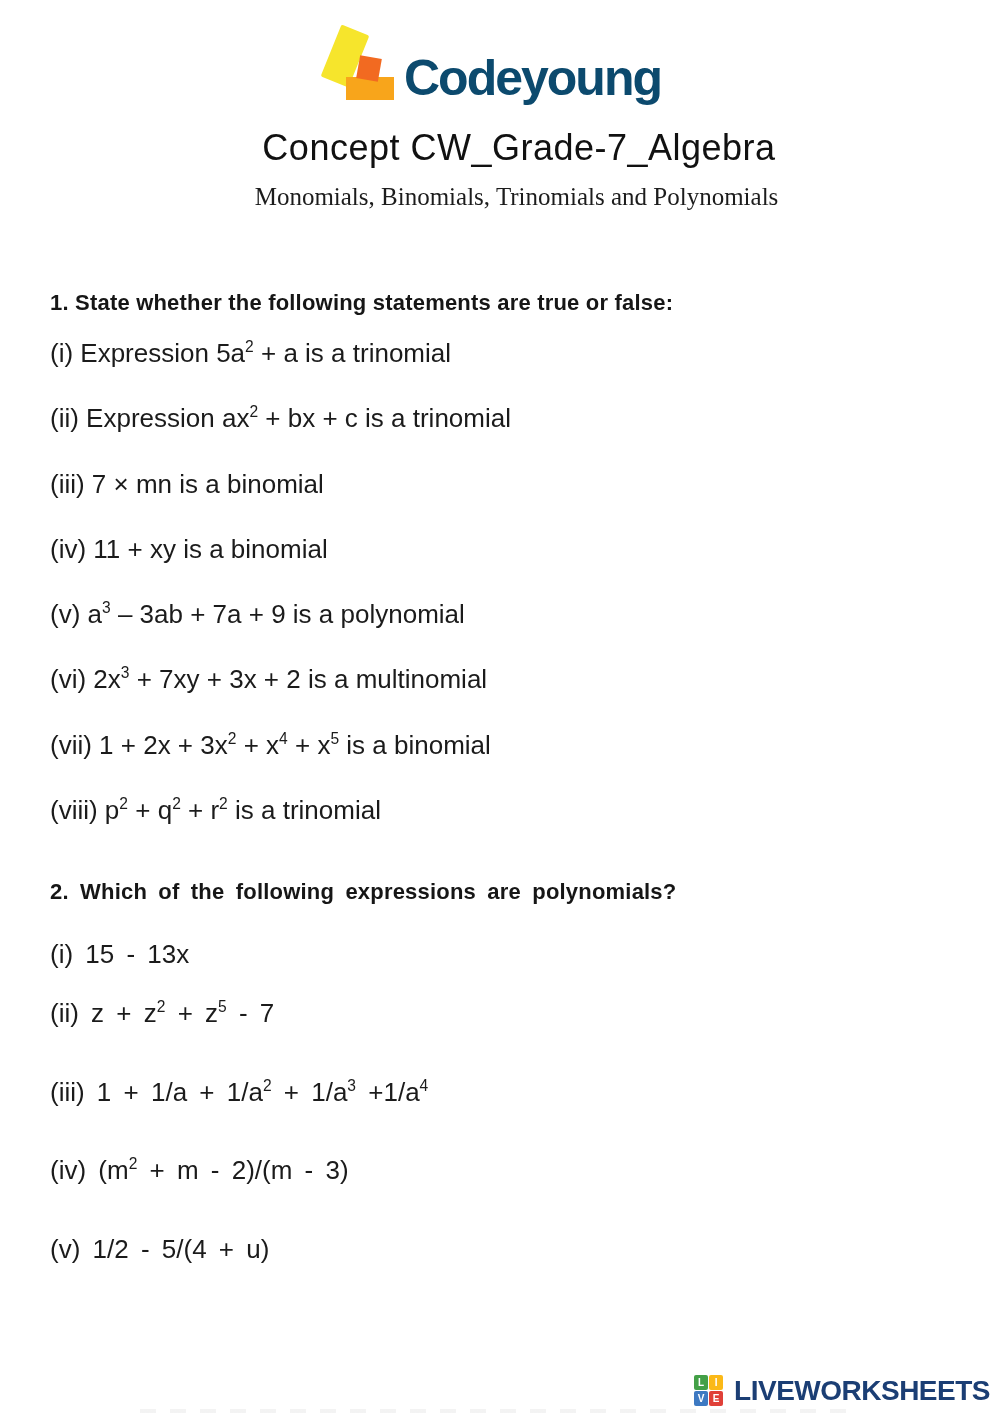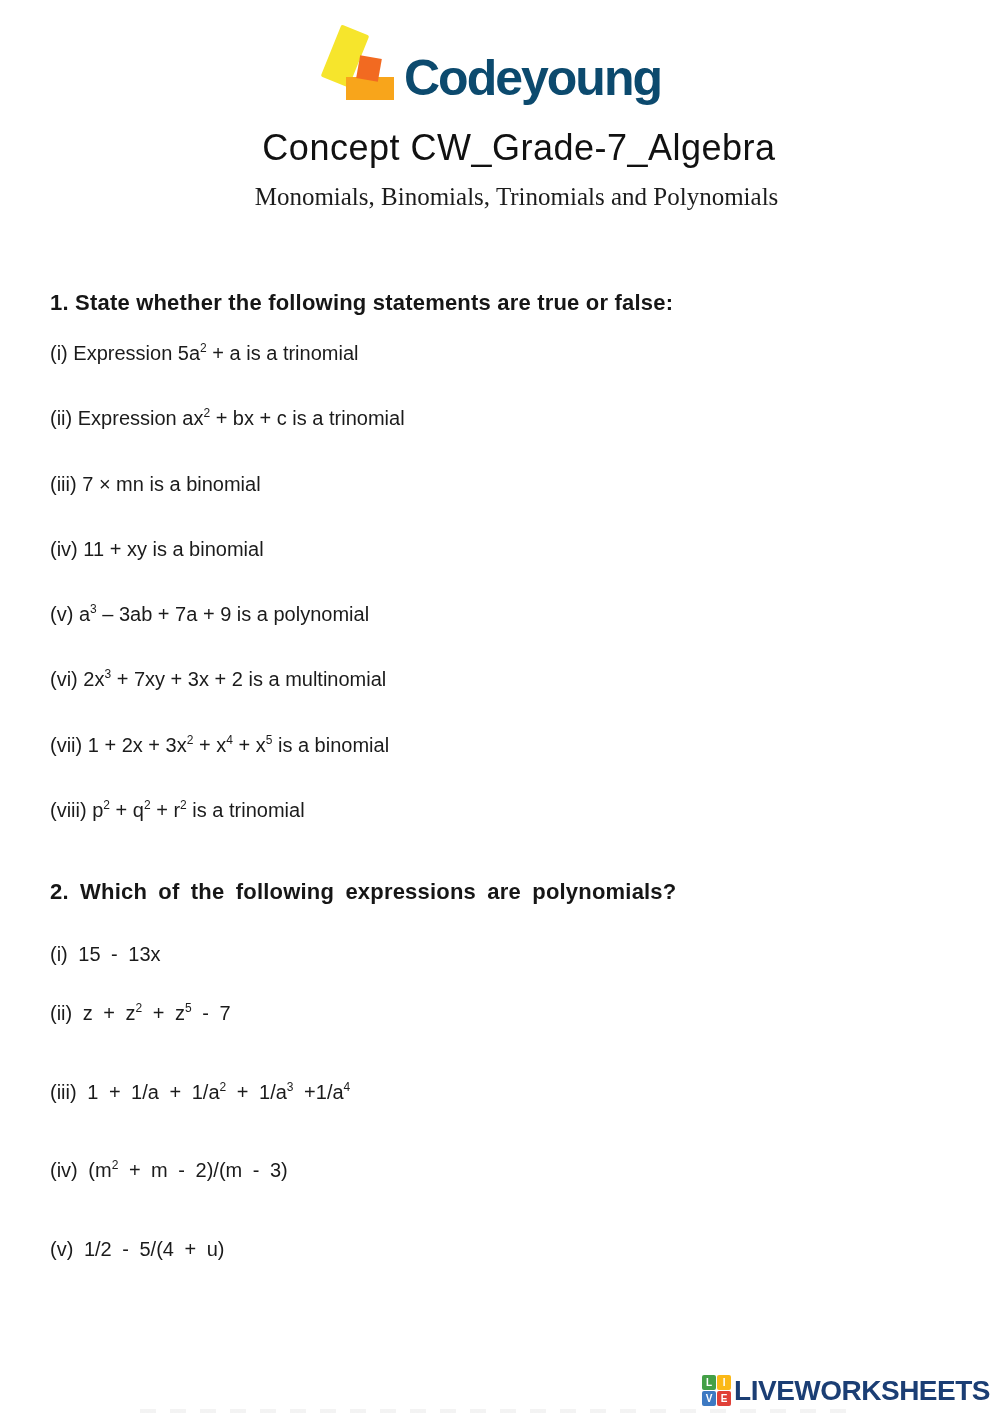--- a/index.html
+++ b/index.html
@@ -28,21 +28,21 @@
     position:absolute; top:182px; left:0; width:100%; text-align:center;
     font-family:"Liberation Serif","DejaVu Serif",serif;
     font-size:25px; font-weight:400; color:#1c1c1c; line-height:30px;padding-left:33px;
   }
 
   .q-head {
     position:absolute; left:50px; font-size:22px; font-weight:700;
     letter-spacing:.2px; color:#161616; line-height:27px; white-space:nowrap;
   }
   .line {
-    position:absolute; left:50px; font-size:20px; font-weight:400;
+    position:absolute; left:50px; font-size:26px; font-weight:400;
     color:#1b1b1b; line-height:26px; white-space:nowrap;text-align:right;
   }
   .line sup { font-size:60%; line-height:0; }
   .wide { word-spacing:5px; }
 
   
   .lw-brand { position:absolute; right:10px; bottom:7px; display:flex; align-items:center; }
   .lw-icon {
     display:grid; grid-template-columns:14px 14px; grid-template-rows:15px 15px;
     gap:1px; margin-right:3px;
@@ -91,18 +91,18 @@
   <p class="line wide" style="top:1157px">(iv) (m<sup>2</sup> + m - 2)/(m - 3)</p>
   <p class="line wide" style="top:1236px">(v) 1/2 - 5/(4 + u)</p>
 
   <div class="lw-brand">
     <div class="lw-icon">
       <span class="lw-cell" style="background: rgb(67, 160, 71);">L</span>
       <span class="lw-cell" style="background: rgb(251, 185, 23);">I</span>
       <span class="lw-cell" style="background: rgb(61, 121, 194);">V</span>
       <span class="lw-cell" style="background: rgb(224, 64, 56);">E</span>
     </div>
-    <span class="lw-word" style="color: rgb(27, 62, 116);">LIVEWORKSHEETS</span>
+    <span class="lw-word" style="color: rgb(27, 62, 116); margin-left: 8px;">LIVEWORKSHEETS</span>
   </div>
 
   <div class="edge-cutoff"></div>
 
 </div>
 
 </body></html>

